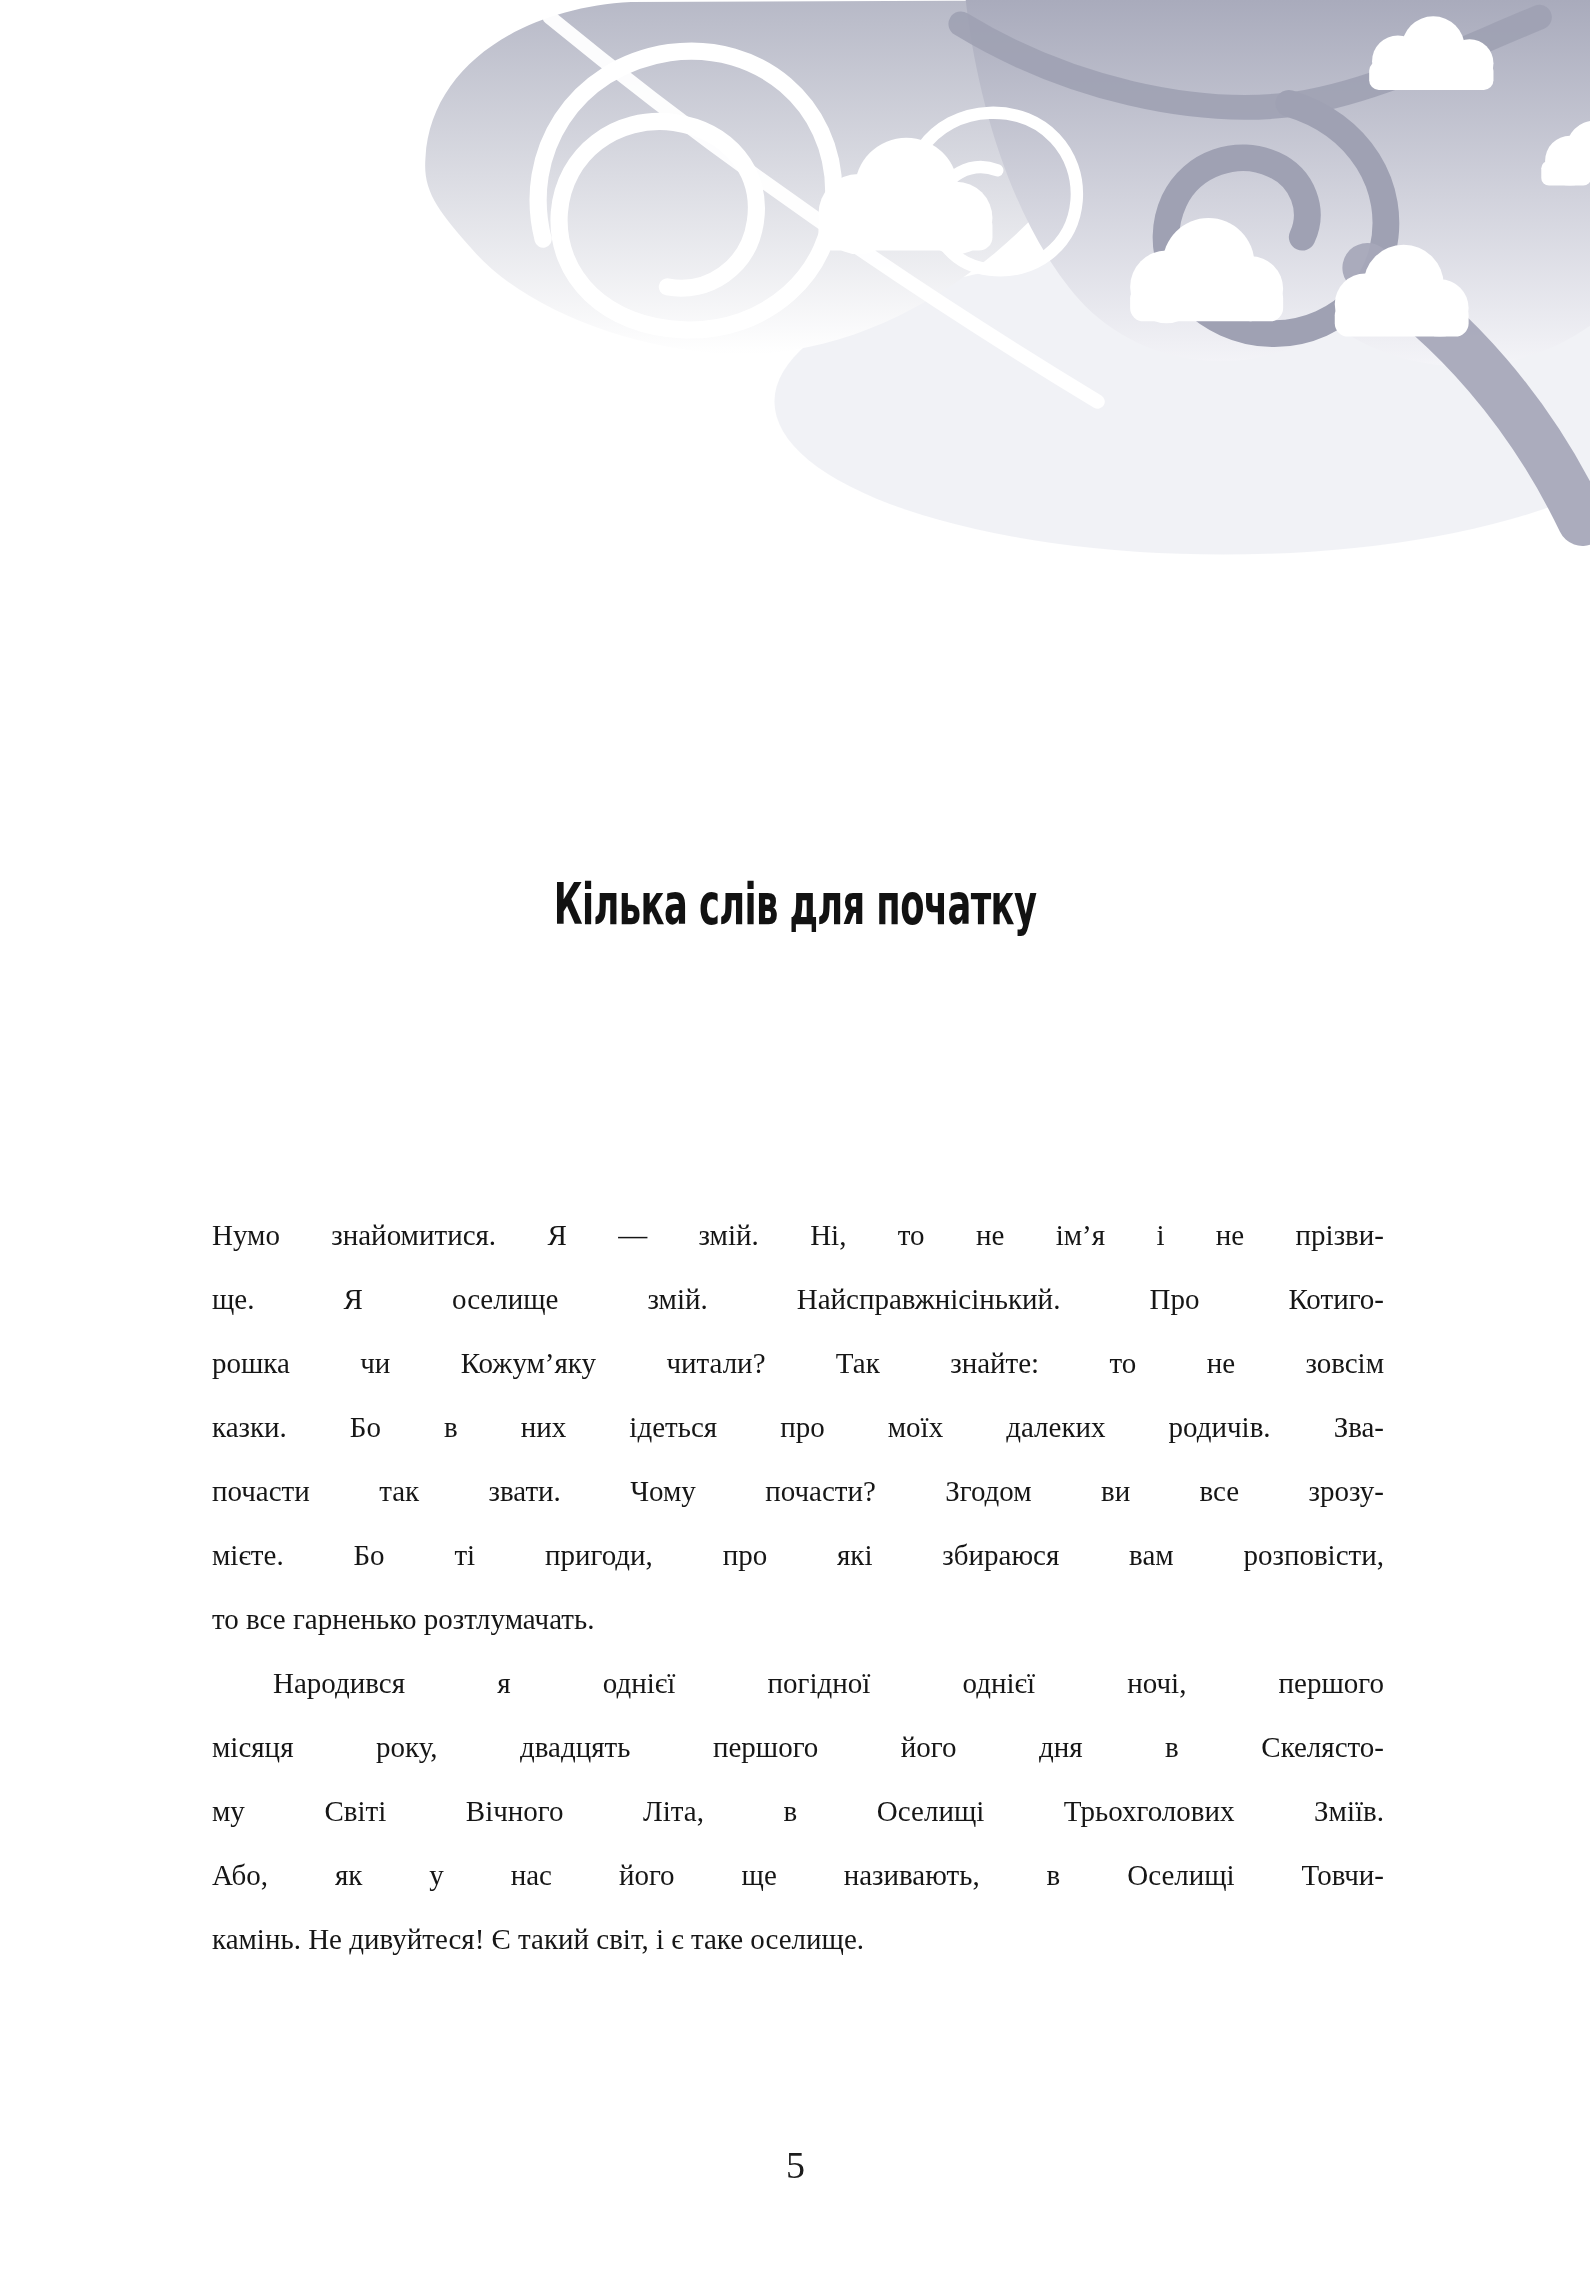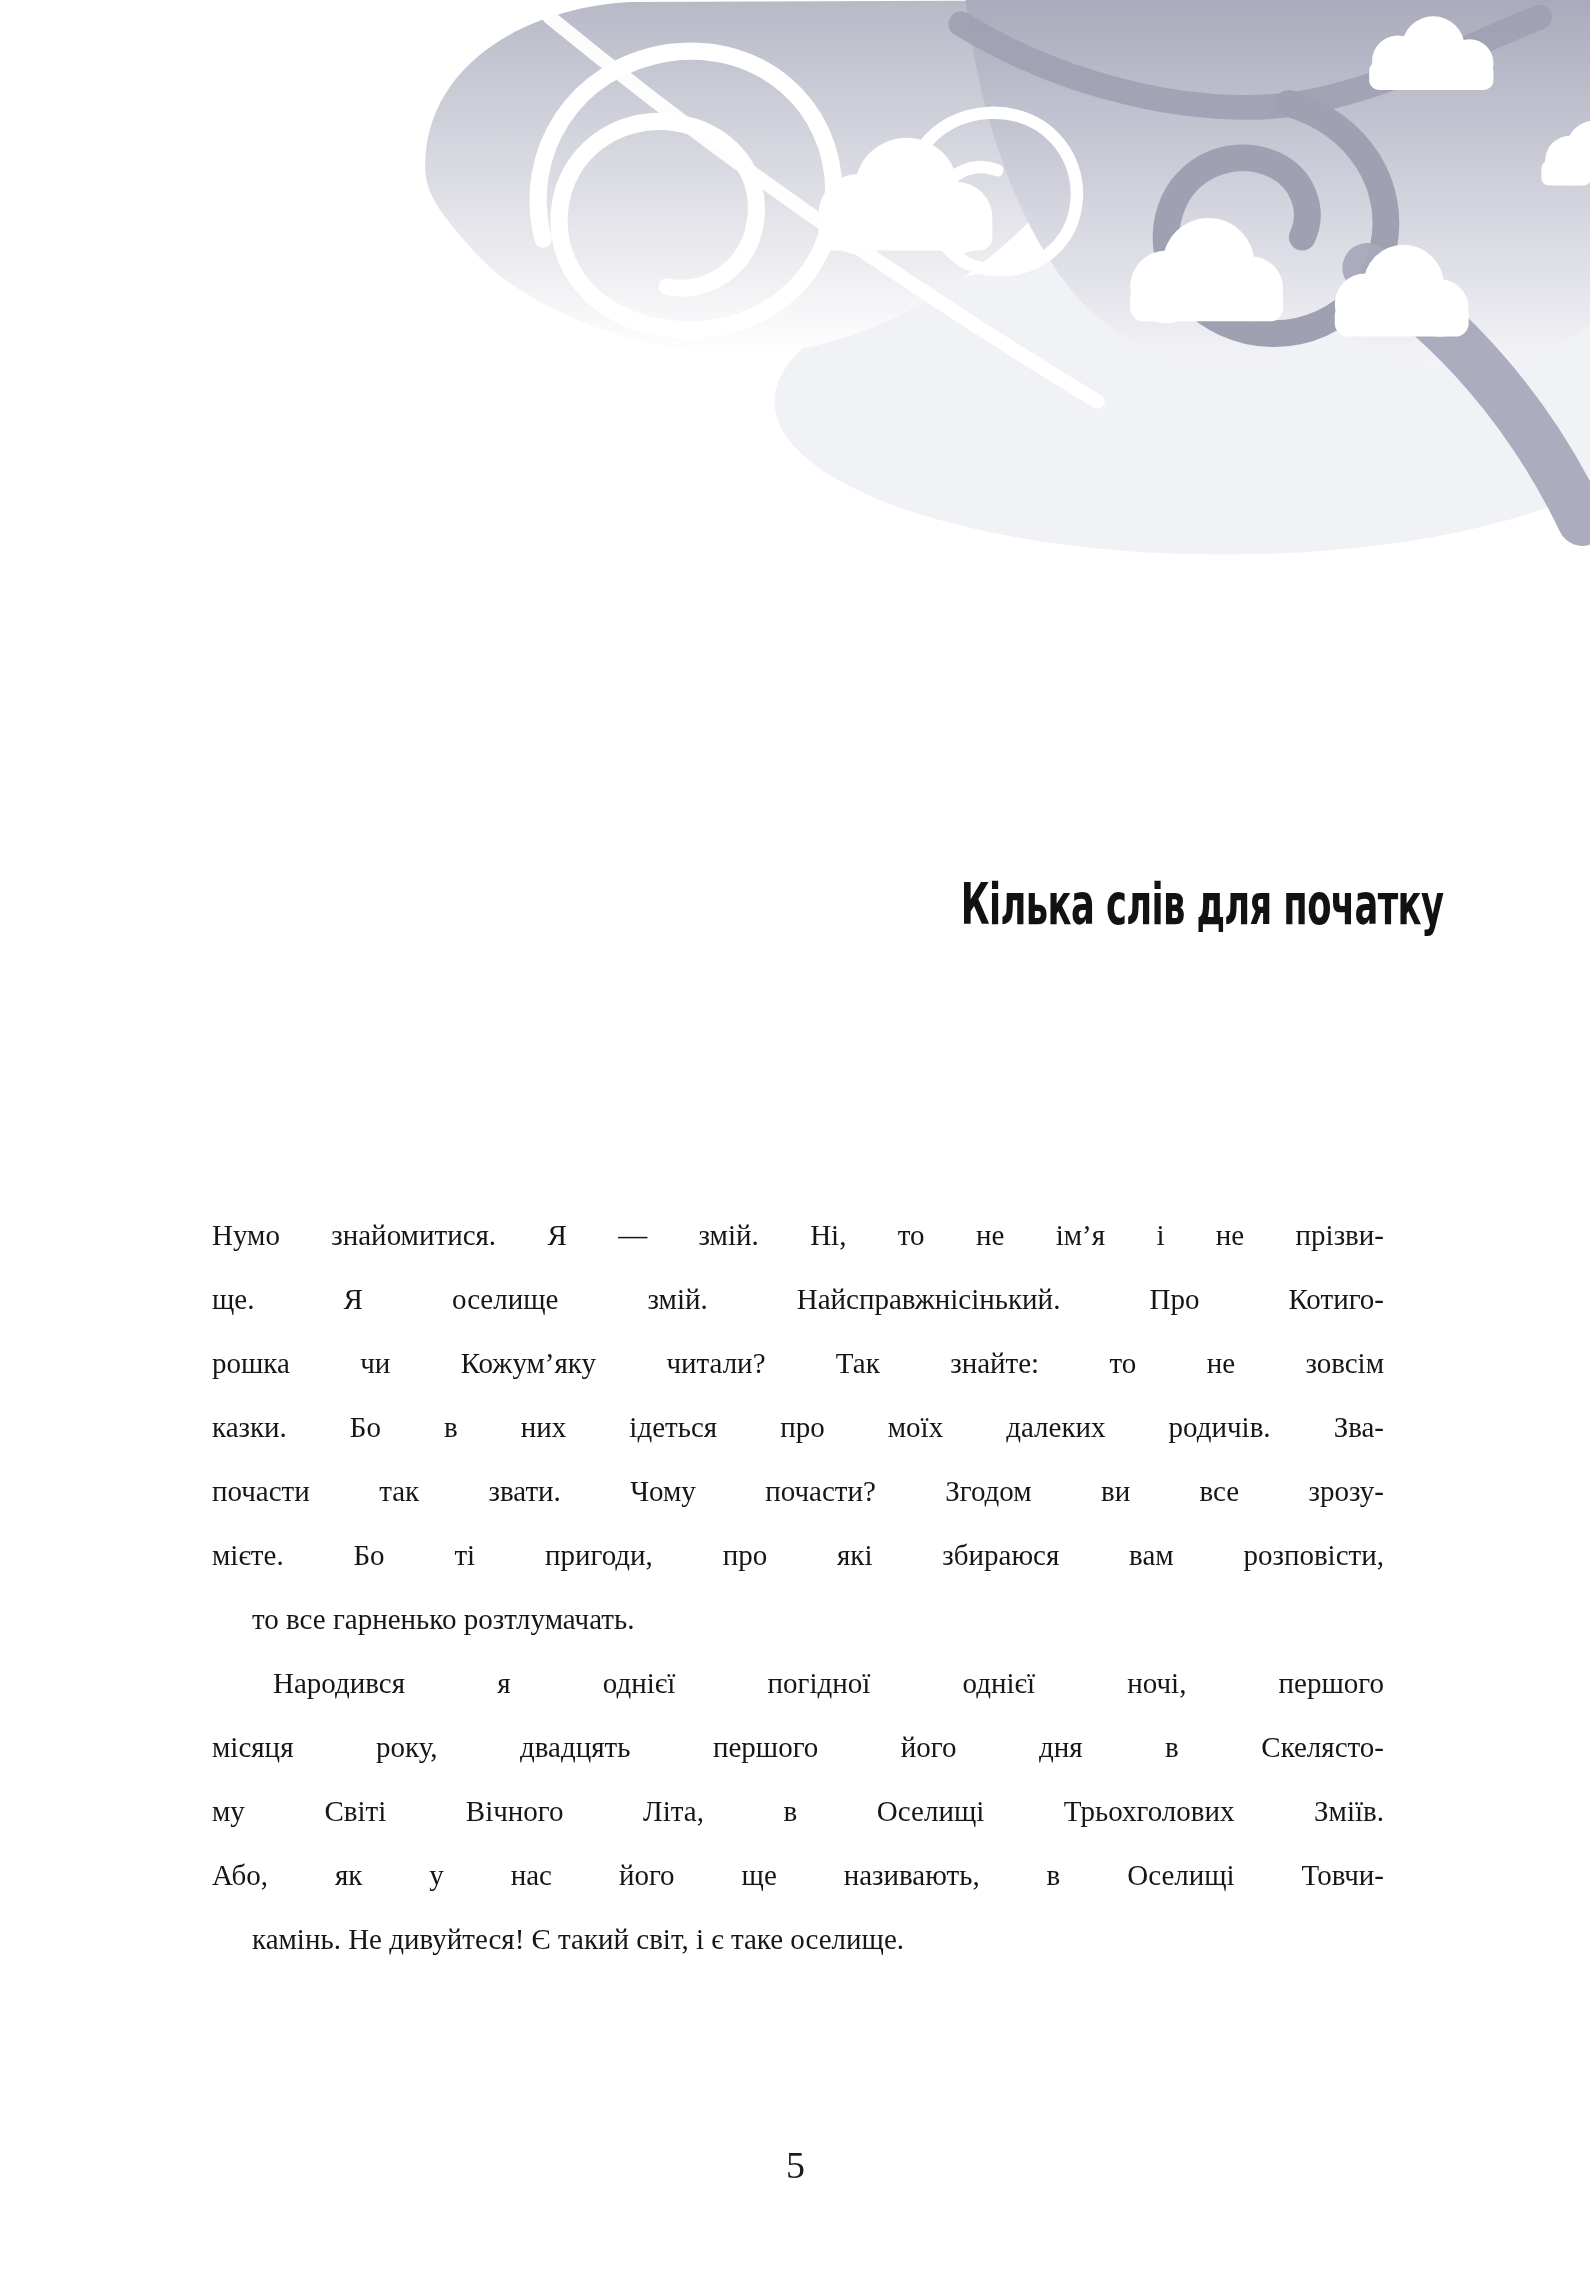--- a/index.html
+++ b/index.html
@@ -14,21 +14,21 @@
   .deco{
     position:absolute;
     top:0;left:0;
     width:1591px;height:612px;
     pointer-events:none;
   }
   .chapter-title-wrap{
     position:absolute;
     top:876px;left:0;
     width:1591px;
-    text-align:right;
+    text-align:center;
   }
   .chapter-title{
     display:inline-block;
     font-family:"DejaVu Sans", sans-serif;
     font-weight:bold;
     font-size:57px;
     line-height:57px;
     letter-spacing:-1px;
     color:#121212;
     transform:scaleX(0.62);
@@ -42,21 +42,21 @@
     width:1172px;
     font-size:29px;
     line-height:64px;
     color:#161616;
   }
   .line{
     text-align:justify;
     text-align-last:justify;
     white-space:normal;
   }
-  .line.last{ text-align-last:left;margin-left:40px; }
+  .line.last{ text-align-last:left; }
   .line.indent{ text-indent:61px; }
   .page-number{
     position:absolute;
     top:2143px;left:0;
     width:1591px;
     text-align:center;
     font-size:38px;
     color:#1c1c1c;
   }
 </style>

